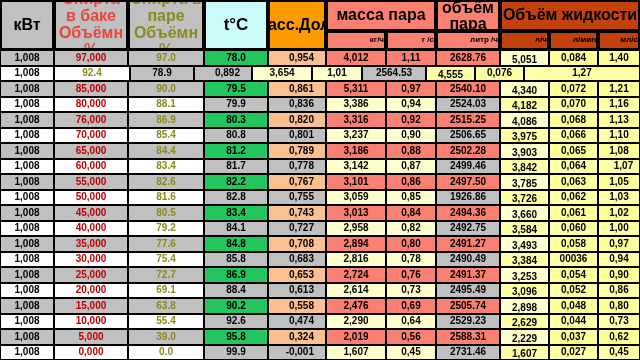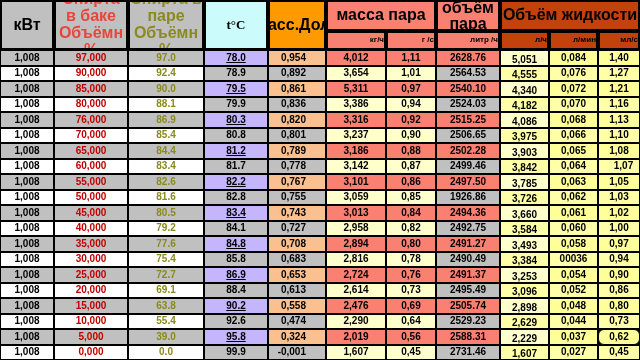--- a/index.html
+++ b/index.html
@@ -49,38 +49,38 @@
   .c{
     box-sizing:border-box;
     border:1px solid #000;
     display:flex;align-items:center;
     font-size:10px;font-weight:bold;
     line-height:1;
     overflow:hidden;
     white-space:nowrap;
   }
   .c.ctr{justify-content:center;}
-  .c.rgt{justify-content:flex-end;padding-right:19px;}
+  .c.rgt{justify-content:flex-end;padding-right:11px;}
 
   
   .w-kvt{flex:0 0 54px;}
   .w-bak{flex:0 0 74px;}
   .w-par{flex:0 0 76px;}
   .w-tc {flex:0 0 64px;}
   .w-md {flex:0 0 58px;}
   .w-kgh{flex:0 0 60px;}
   .w-gs {flex:0 0 50px;}
   .w-vol{flex:0 0 64px;}
   .w-lh {flex:0 0 49px;align-items:flex-end;}
   .w-lm {flex:0 0 49px;}
 
   
   .bg-gray {background:#c0c0c0;}
   .bg-white{background:#ffffff;}
-  .bg-cyan {background:#c4b5fd;text-decoration:underline;}
+  .bg-cyan {background:#22c55e;}
   .bg-org  {background:#fac090;}
   .bg-pink {background:#fa8072;}
   .bg-crm  {background:#ffffcc;}
   .bg-yel  {background:#ffff99;}
   .bg-yel2 {background:#ffffa8;}
 
   .tx-red  {color:#c00000;}
   .tx-olive{color:#8a8a1f;}
   .tx-blk  {color:#000000;}
 </style>
@@ -99,21 +99,21 @@
       <span class="l">Спирта в баке</span>
       <span class="l">Объёмн %</span>
     </div>
 
     <div class="hcell grayOlive w-par">
       <span class="l">Спирта в паре</span>
       <span class="l">Объёмн %</span>
     </div>
 
     <div class="hcell cyan w-tc">
-      <span class="l" style="font-size:13px;font-family:Liberation Serif, serif;">t°C</span>
+      <span class="l" style="font-size:17px;">t°C</span>
     </div>
 
     <div class="hcell orange w-md">
       <span class="l">Масс.Доля</span>
     </div>
 
     <div class="hgroup" style="flex:0 0 110px;">
       <div class="hcell pink h-top" style="width:110px;">
         <span class="l">масса пара</span>
       </div>
@@ -167,21 +167,20 @@
         <div class="c rgt w-md bg-org tx-blk">0,954</div>
         <div class="c ctr w-kgh bg-pink tx-blk">4,012</div>
         <div class="c ctr w-gs bg-pink tx-blk">1,11</div>
         <div class="c ctr w-vol bg-pink tx-blk">2628.76</div>
         <div class="c ctr w-lh bg-crm tx-blk">5,051</div>
         <div class="c ctr w-lm bg-yel tx-blk">0,084</div>
         <div class="c ctr  bg-yel tx-blk" style="flex: 1 1 auto;">1,40</div>
       </div>
       <div class="row">
         <div class="c ctr w-kvt bg-white tx-blk">1,008</div>
-        <div class="c ctr w-bak bg-white tx-red">90,000</div>
         <div class="c ctr w-par bg-white tx-olive">92.4</div>
         <div class="c ctr w-tc bg-gray tx-blk">78.9</div>
         <div class="c rgt w-md bg-gray tx-blk">0,892</div>
         <div class="c ctr w-kgh bg-crm tx-blk">3,654</div>
         <div class="c ctr w-gs bg-crm tx-blk">1,01</div>
         <div class="c ctr w-vol bg-gray tx-blk">2564.53</div>
         <div class="c ctr w-lh bg-yel2 tx-blk">4,555</div>
         <div class="c ctr w-lm bg-yel2 tx-blk">0,076</div>
         <div class="c ctr  bg-yel2 tx-blk" style="flex: 1 1 auto;">1,27</div>
       </div>
@@ -397,21 +396,21 @@
         <div class="c ctr w-kvt bg-gray tx-blk">1,008</div>
         <div class="c ctr w-bak bg-gray tx-red">5,000</div>
         <div class="c ctr w-par bg-gray tx-olive">39.0</div>
         <div class="c ctr w-tc bg-cyan tx-blk">95.8</div>
         <div class="c rgt w-md bg-org tx-blk">0,324</div>
         <div class="c ctr w-kgh bg-pink tx-blk">2,019</div>
         <div class="c ctr w-gs bg-pink tx-blk">0,56</div>
         <div class="c ctr w-vol bg-pink tx-blk">2588.31</div>
         <div class="c ctr w-lh bg-crm tx-blk">2,229</div>
         <div class="c ctr w-lm bg-yel tx-blk">0,037</div>
-        <div class="c ctr  bg-yel tx-blk" style="flex: 1 1 auto; border-radius: 6px;">0,62</div>
+        <div class="c ctr  bg-yel tx-blk" style="flex: 1 1 auto;">0,62</div>
       </div>
       <div class="row">
         <div class="c ctr w-kvt bg-white tx-blk">1,008</div>
         <div class="c ctr w-bak bg-white tx-red">0,000</div>
         <div class="c ctr w-par bg-white tx-olive">0.0</div>
         <div class="c ctr w-tc bg-gray tx-blk">99.9</div>
         <div class="c rgt w-md bg-gray tx-blk">-0,001</div>
         <div class="c ctr w-kgh bg-crm tx-blk">1,607</div>
         <div class="c ctr w-gs bg-crm tx-blk">0,45</div>
         <div class="c ctr w-vol bg-gray tx-blk">2731.46</div>

